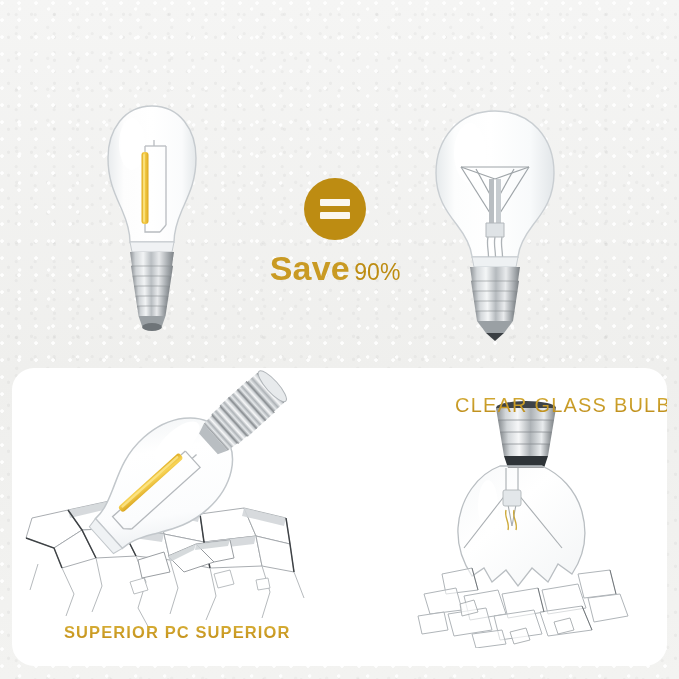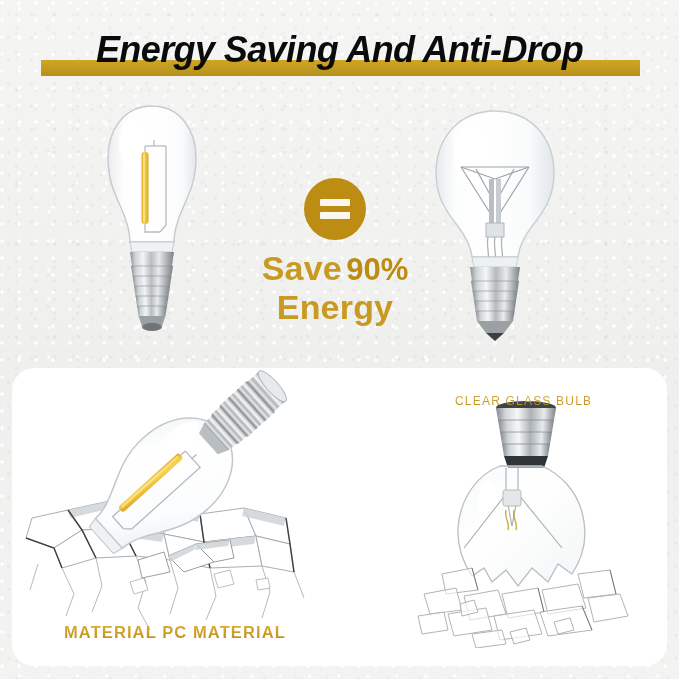--- a/index.html
+++ b/index.html
@@ -87,22 +87,22 @@
     color: #c08a14;
   }
   #save-caption .line { display: block; white-space: nowrap; }
   .cap-word {
     font-size: 34px;
     font-weight: bold;
     color: #c99a23;
     letter-spacing: 0.2px;
   }
   .cap-strong {
-    font-size: 31px;
-    font-weight: bold;
+    font-size: 23px;
+    font-weight: normal;
     color: #bd8c12;
     letter-spacing: 0px;
   }
 
   
   #panel {
     position: absolute;
     left: 12px; top: 368px;
     width: 655px; height: 298px;
     background: #ffffff;
@@ -121,40 +121,36 @@
     color: #c9a227;
     background: linear-gradient(180deg,#d9b23a 0%,#c08a14 100%);
     -webkit-background-clip: text;
     background-clip: text;
     -webkit-text-fill-color: transparent;
   }
   #label-glass {
     left: 443px; top: 26px;
     color: #c9a227;
     font-weight: normal;
-    font-size: 12px;
+    font-size: 20px;
     letter-spacing: 1.2px;
     background: linear-gradient(180deg,#d5ac34 0%,#bb8a18 100%);
     -webkit-background-clip: text;
     background-clip: text;
     -webkit-text-fill-color: transparent;
   }
 
   svg { display: block; }
   .nosel { user-select: none; }
 </style>
 </head>
 <body>
 
 <div id="stage">
 
-  <div id="title-area">
-    <div id="title-bar"></div>
-    <div id="title-text" class="nosel">Energy Saving And Anti-Drop</div>
-  </div>
 
   <div class="bulb-wrap" style="left:92px; top:100px; width:120px; height:240px;">
     <svg width="120" height="240" viewBox="0 0 120 240">
       <defs>
         <linearGradient id="glassL" x1="0" y1="0" x2="1" y2="0">
           <stop offset="0%" stop-color="#e9ecee"></stop>
           <stop offset="18%" stop-color="#fdfdfd"></stop>
           <stop offset="50%" stop-color="#ffffff"></stop>
           <stop offset="84%" stop-color="#fafbfc"></stop>
           <stop offset="100%" stop-color="#e4e8ea"></stop>
@@ -214,23 +210,20 @@
   <div id="equals-badge">
     <div class="bar b1"></div>
     <div class="bar b2"></div>
   </div>
 
   <div id="save-caption" class="nosel">
     <span class="line">
       <span class="cap-word">Save</span>
       <span class="cap-strong">90%</span>
     </span>
-    <span class="line">
-      <span class="cap-word">Energy</span>
-    </span>
   </div>
 
   <div class="bulb-wrap" style="left:420px; top:105px; width:150px; height:240px;">
     <svg width="150" height="240" viewBox="0 0 150 240">
       <defs>
         <linearGradient id="glassR" x1="0" y1="0" x2="1" y2="0">
           <stop offset="0%" stop-color="#e6eaec"></stop>
           <stop offset="16%" stop-color="#fcfdfd"></stop>
           <stop offset="46%" stop-color="#ffffff"></stop>
           <stop offset="80%" stop-color="#f8fafb"></stop>
@@ -488,17 +481,17 @@
         <g stroke="#3a3f43" stroke-width="1" fill="none" opacity="0.55">
           <path d="M70 170 L76 192"></path>
           <path d="M136 190 L142 214"></path>
           <path d="M208 172 L214 196"></path>
           <path d="M180 208 L190 232"></path>
         </g>
       </svg>
     </div>
 
 
-    <div class="panel-label" id="label-pc">MATERIAL PC MATERIAL</div>
+    <div class="panel-label" id="label-pc">SUPERIOR PC SUPERIOR</div>
     <div class="panel-label" id="label-glass">CLEAR GLASS BULB</div>
   </div>
 
 </div>
 
 </body></html>

